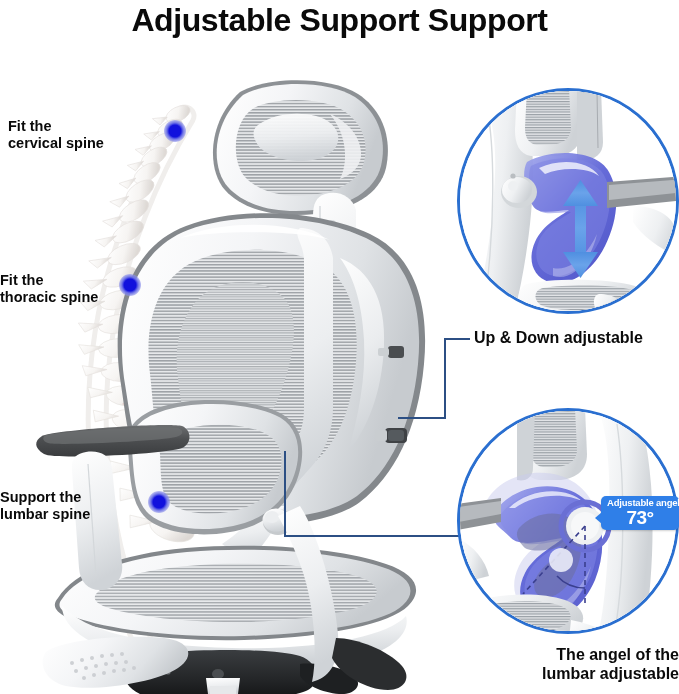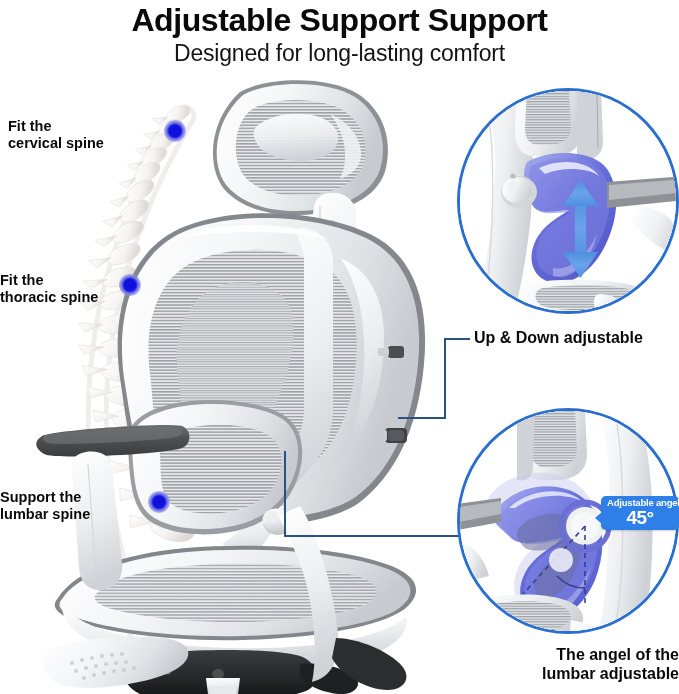--- a/index.html
+++ b/index.html
@@ -110,21 +110,20 @@
   
   .art { position:absolute; }
   svg { display:block; overflow:visible; }
 </style>
 </head>
 <body>
 
 <div id="stage">
 
   <div class="title">Adjustable Support Support</div>
-  <div class="subtitle">Designed for long-lasting comfort</div>
 
   <div class="art" style="left:0;top:78px;width:470px;height:616px;">
     <svg width="470" height="616" viewBox="0 0 470 616">
       <defs>
         <linearGradient id="gWhite" x1="0" y1="0" x2="1" y2="0.3">
           <stop offset="0%" stop-color="#ffffff"></stop>
           <stop offset="42%" stop-color="#f4f5f7"></stop>
           <stop offset="78%" stop-color="#dfe2e5"></stop>
           <stop offset="100%" stop-color="#c7cbcf"></stop>
         </linearGradient>
@@ -594,19 +593,19 @@
         <path d="M14,202 C40,192 82,190 104,198 C118,204 116,214 102,220
                  C78,230 32,228 16,220 C6,215 6,206 14,202 Z" fill="url(#jMesh)"></path>
         <path d="M114,212 C134,216 154,224 164,232 L112,232 Z" fill="url(#jWhite)"></path>
       </svg>
     </div>
   </div>
 
   <div class="badge" style="left:601px; top:496px; width:78px;">
     <div class="notch"></div>
     <div class="b-top">Adjustable angel</div>
-    <div class="b-val">45°</div>
+    <div class="b-val">73°</div>
   </div>
 
   <div class="caption-bottom" style="left:452px; top:645px; width:227px;">The angel of the
 lumbar adjustable</div>
 
 </div>
 
 </body></html>

